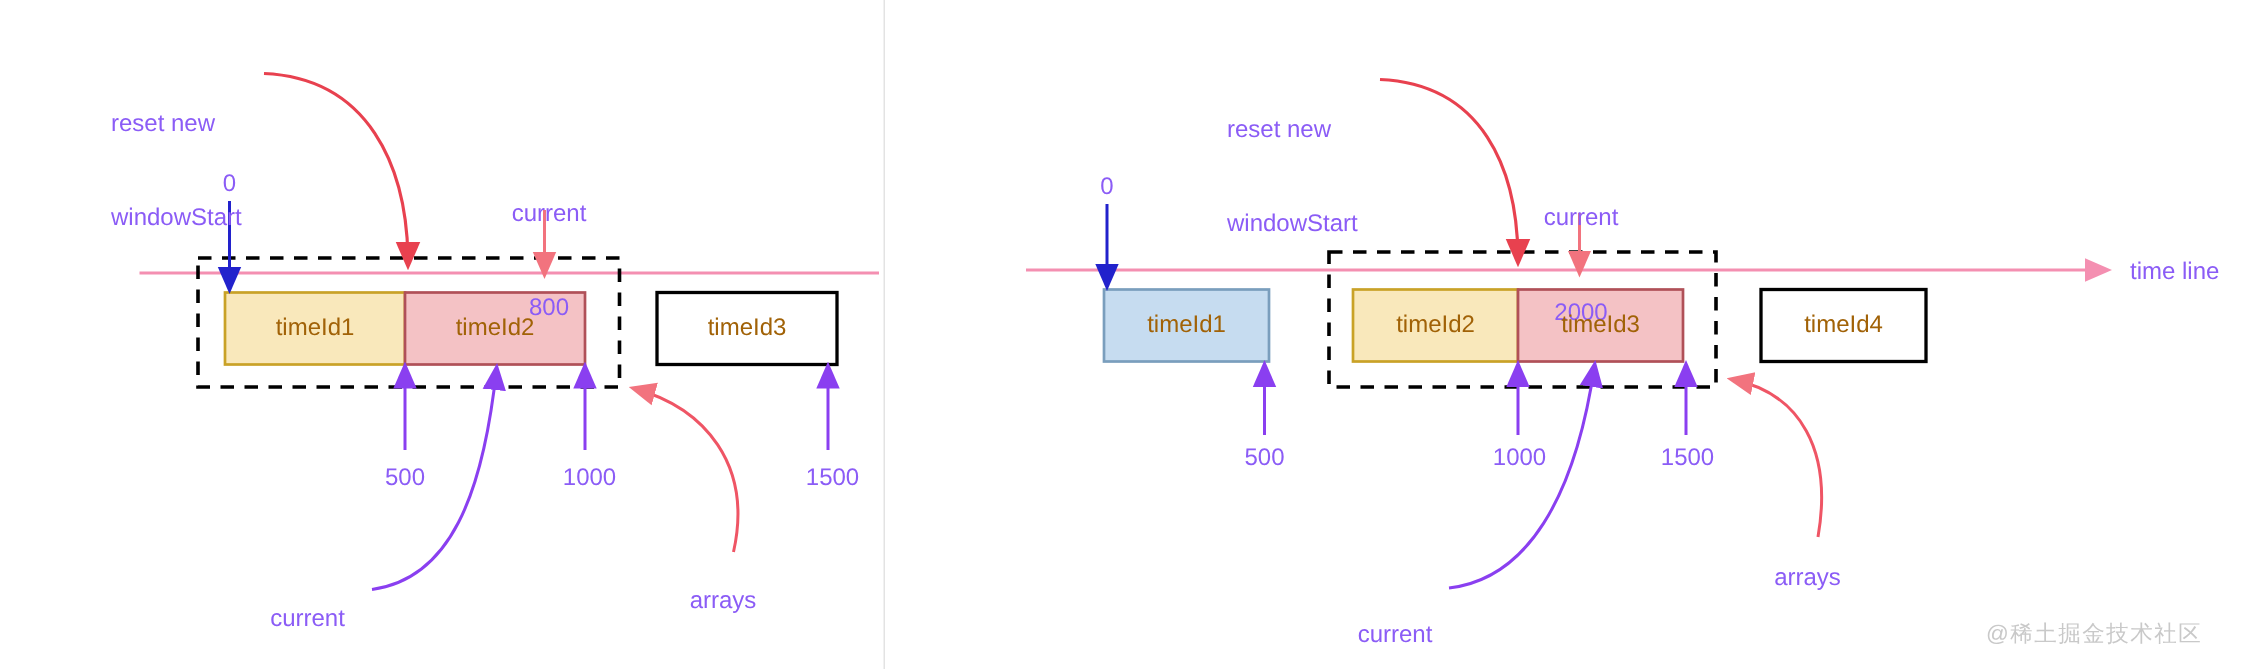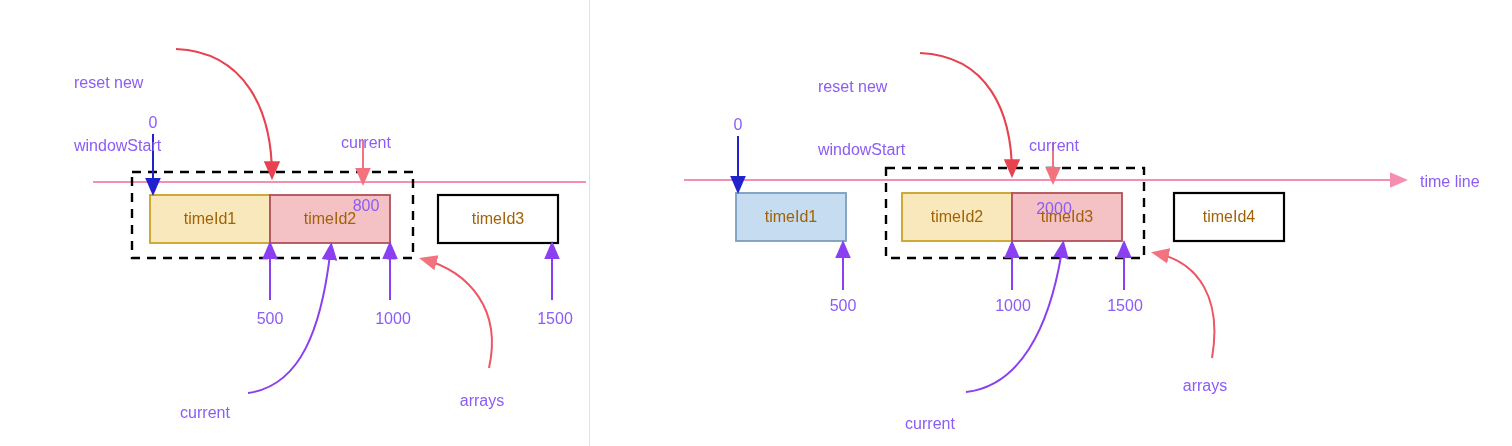--- a/index.html
+++ b/index.html
@@ -148,14 +148,15 @@
 
   <div class="txt c" style="left:880px;top:371px;width:100px;">
     <div>current</div>
     
   </div>
 
   <div class="txt c" style="left:1165px;top:375px;width:80px;">arrays</div>
 
   <div class="txt" style="left:1420px;top:171px;width:100px;">time line</div>
 
+  <div class="watermark" style="left:1324px;top:413px;">@稀土掘金技术社区</div>
 
 </div>
 
 </body></html>

